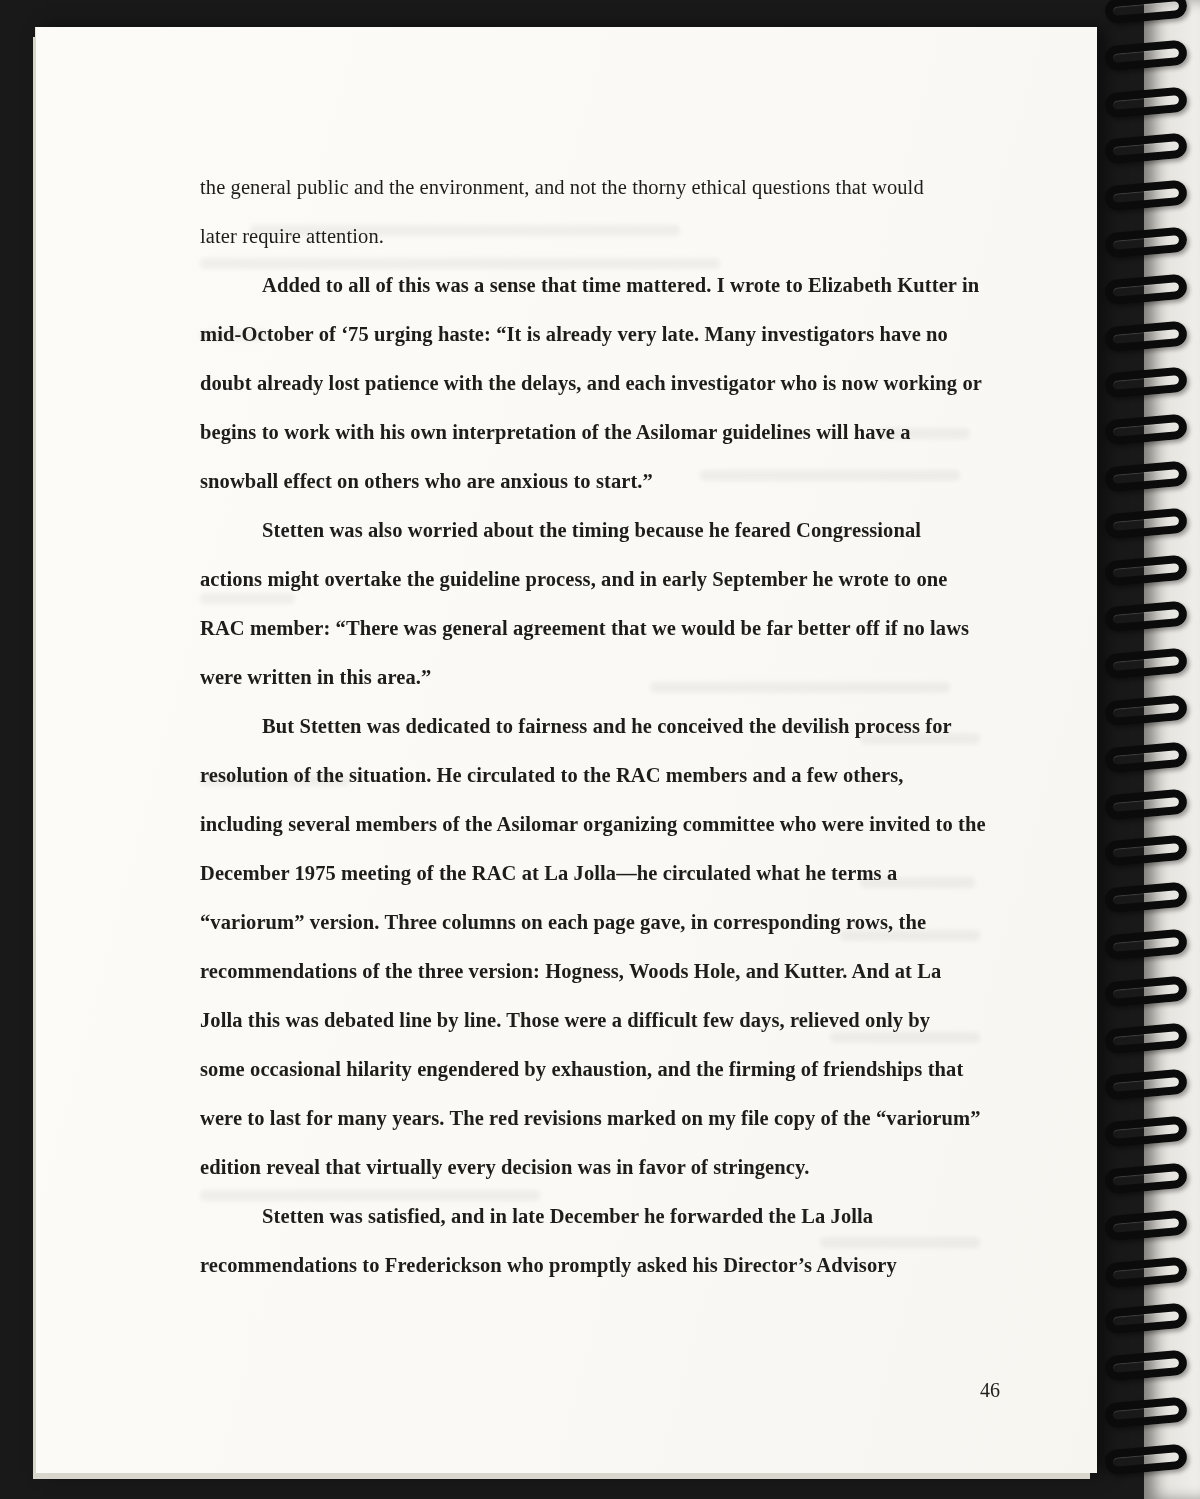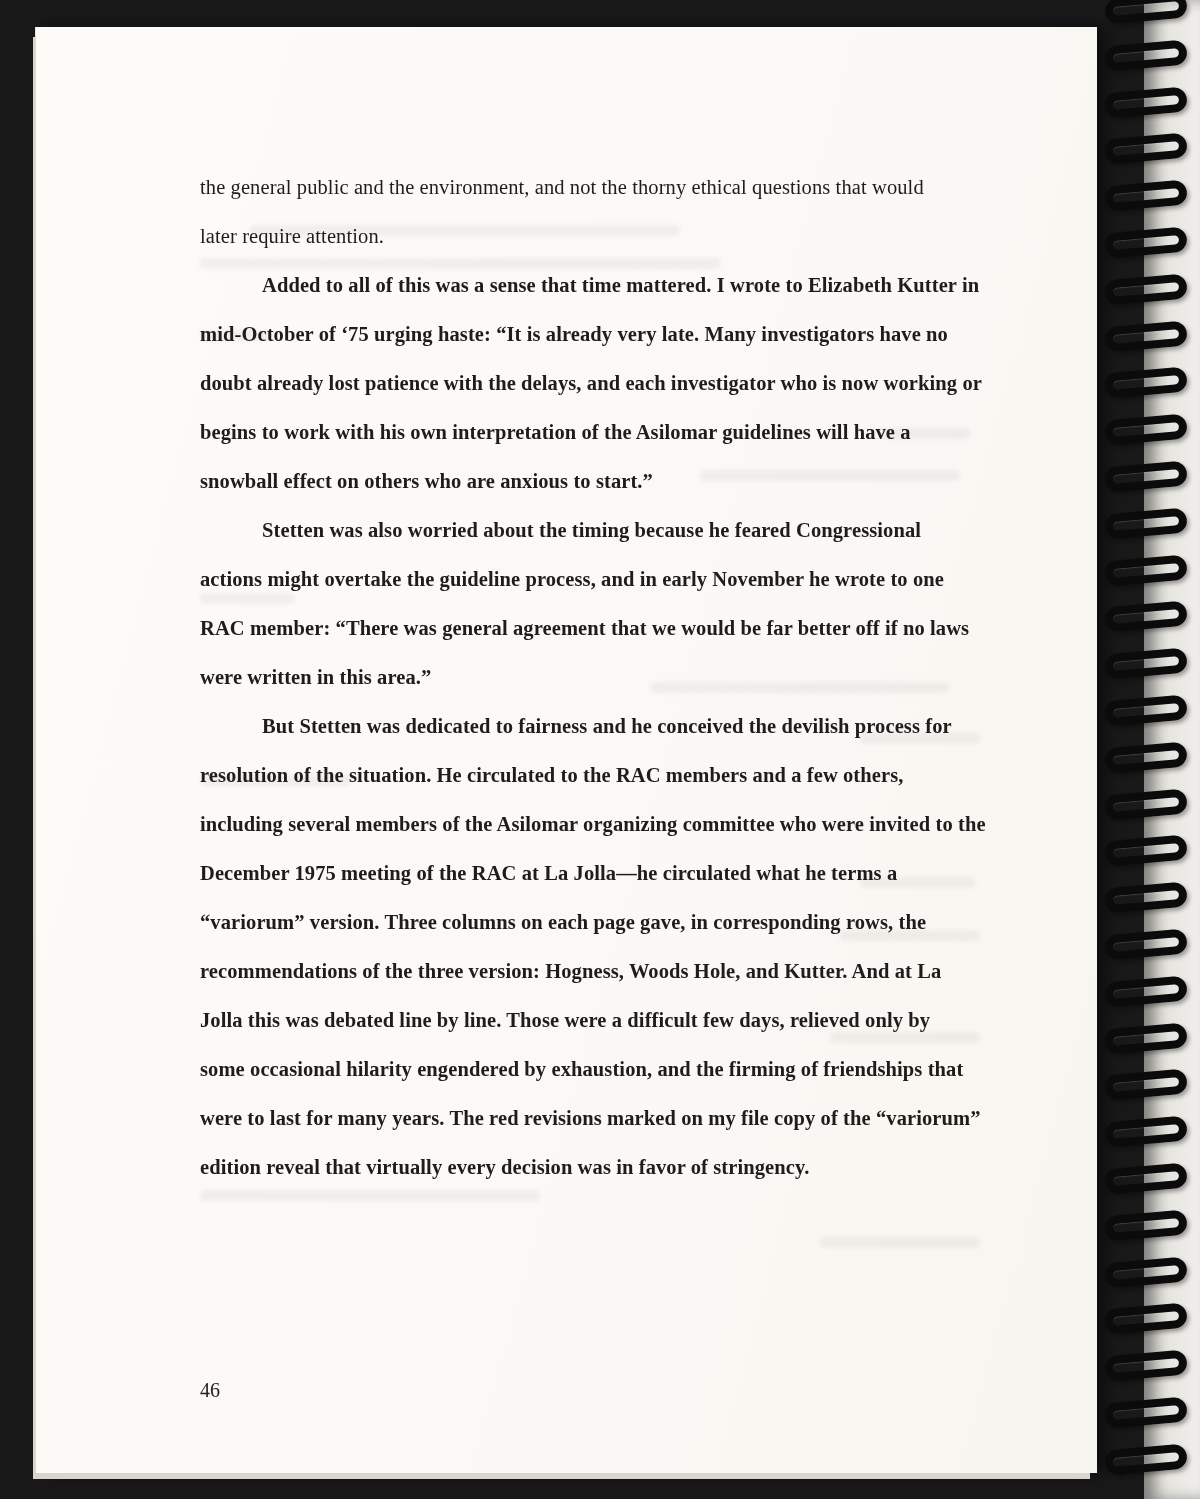--- a/index.html
+++ b/index.html
@@ -47,21 +47,21 @@
   .para.indent {
     text-indent: 62px;
     font-weight: bold;
   }
 
   .page-number {
     position: absolute;
     left: 164px;
     top: 1352px;
     width: 800px;
-    text-align: left;
+    text-align: right;
     font-size: 20px;
     color: #22211f;
   }
 
   
   .ghost {
     position: absolute;
     height: 11px;
     border-radius: 5px;
     background: #6f6d68;
@@ -120,33 +120,35 @@
 
   <div class="text-block">
       <p class="para">the general public and the environment, and not the thorny ethical questions that would
 later require attention.</p>
       <p class="para indent">Added to all of this was a sense that time mattered.  I wrote to Elizabeth Kutter in
 mid-October of ‘75 urging haste: “It is already very late.  Many investigators have no
 doubt already lost patience with the delays, and each investigator who is now working or
 begins to work with his own interpretation of the Asilomar guidelines will have a
 snowball effect on others who are anxious to start.”</p>
       <p class="para indent">Stetten was also worried about the timing because he feared Congressional
-actions might overtake the guideline process, and in early November he wrote to one
+actions might overtake the guideline process, and in early September he wrote to one
 RAC member:  “There was general agreement that we would be far better off if no laws
 were written in this area.”</p>
       <p class="para indent">But Stetten was dedicated to fairness and he conceived the devilish process for
 resolution of the situation.  He circulated to the RAC members and a few others,
 including several members of the Asilomar organizing committee who were invited to the
 December 1975 meeting of the RAC at La Jolla—he circulated what he terms a
 “variorum” version.  Three columns on each page gave, in corresponding rows, the
 recommendations of the three version:  Hogness, Woods Hole, and Kutter.  And at La
 Jolla this was debated line by line.  Those were a difficult few days, relieved only by
 some occasional hilarity engendered by exhaustion, and the firming of friendships that
 were to last for many years.  The red revisions marked on my file copy of the “variorum”
 edition reveal that virtually every decision was in favor of stringency.</p>
+      <p class="para indent">Stetten was satisfied, and in late December he forwarded the La Jolla
+recommendations to Frederickson who promptly asked his Director’s Advisory</p>
     </div>
 
   <div class="page-number">46</div>
 </div>
 
 <div class="binding-strip"></div>
 
 <div class="spiral-binding">
     <div class="coil" style="top: -4px;"></div>
     <div class="coil" style="top: 42.8px;"></div>

